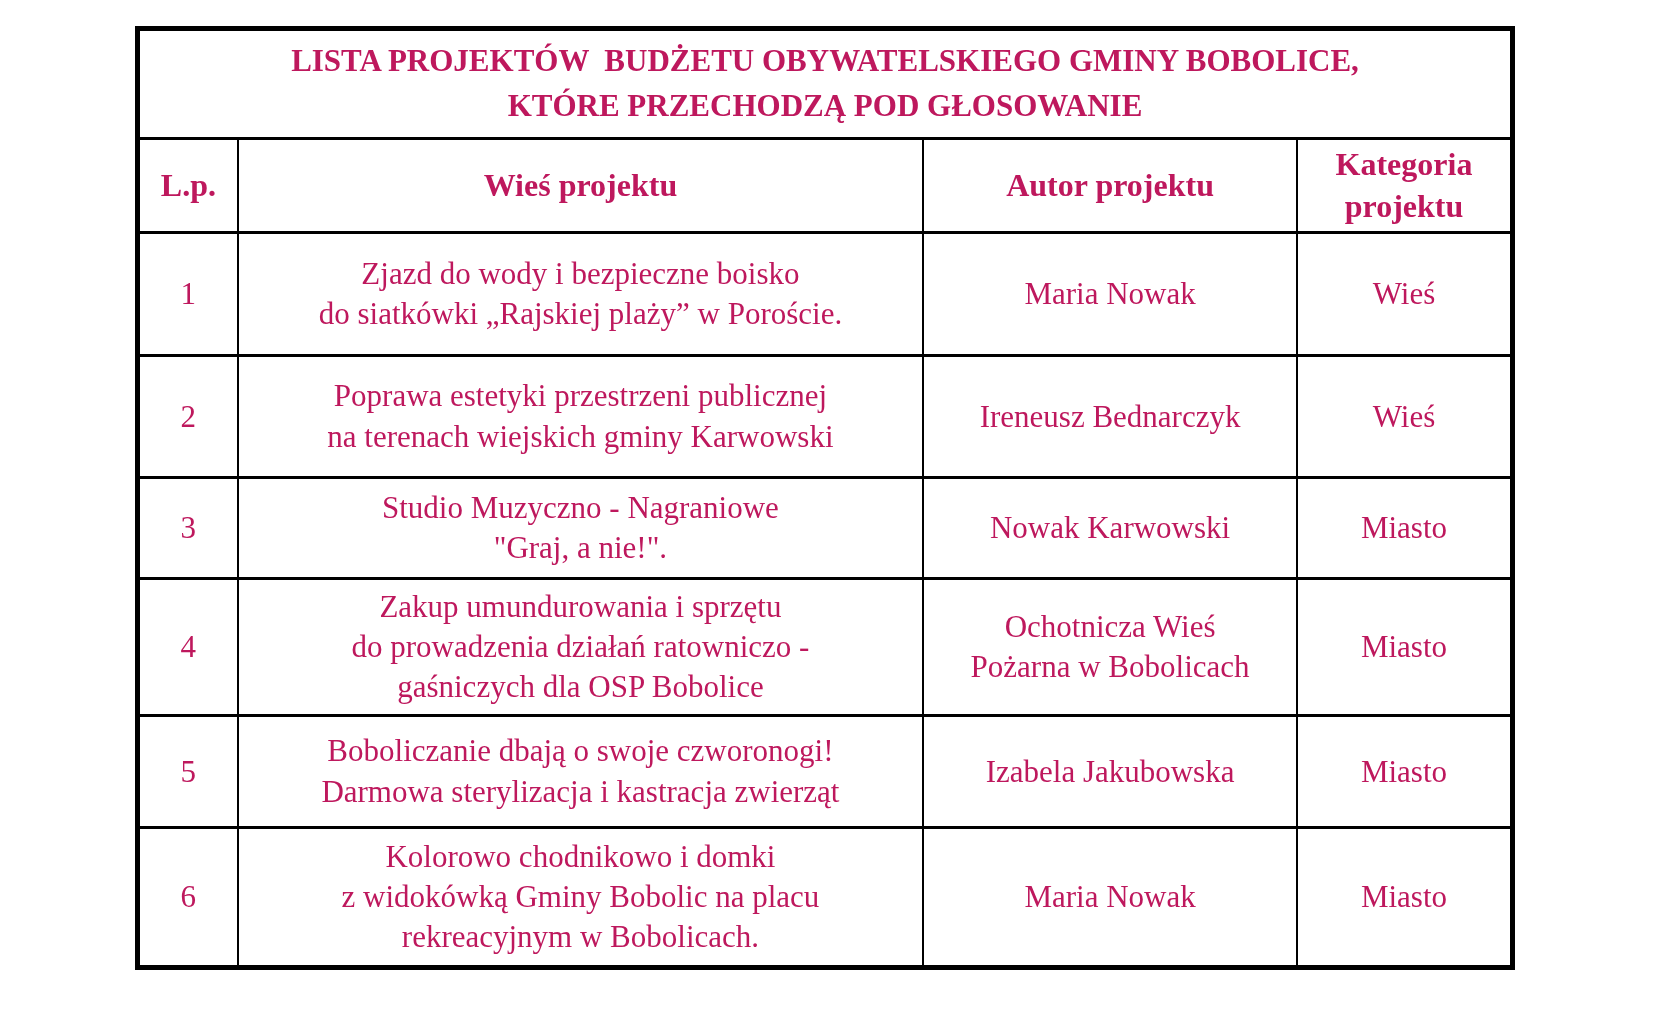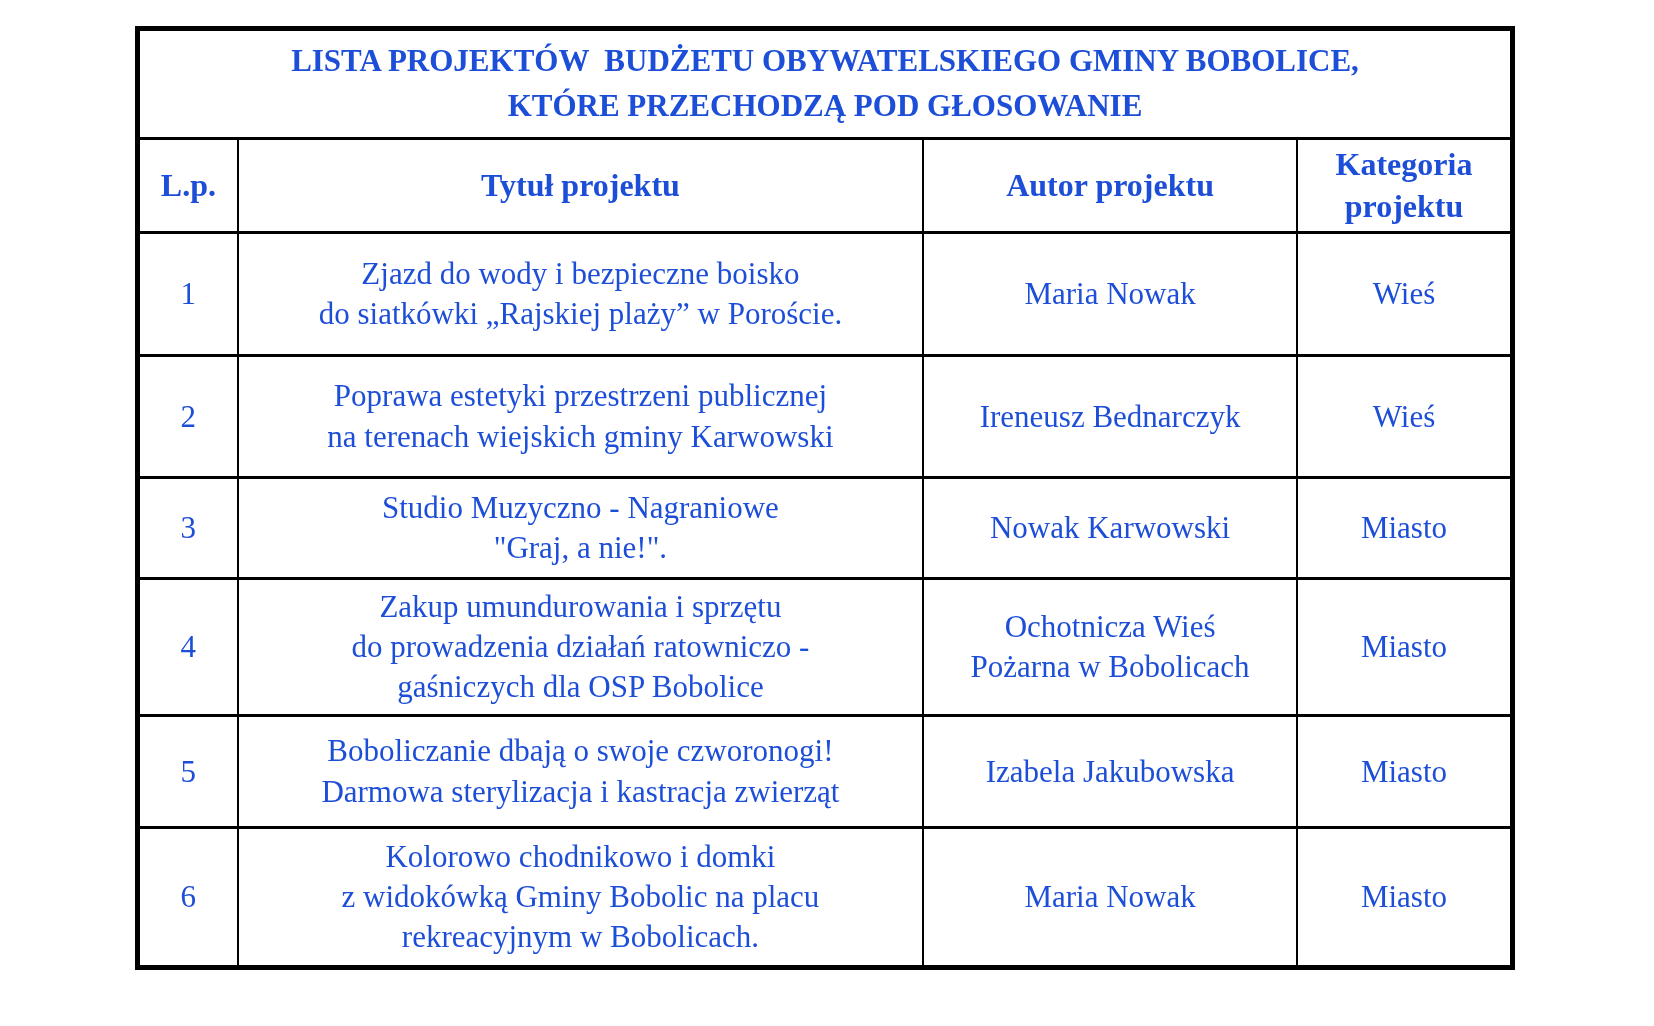--- a/index.html
+++ b/index.html
@@ -26,21 +26,21 @@
   }
   table.projects td, table.projects th {
     border: 2px solid #000000;
     border-top-width: 3px;
     border-bottom-width: 3px;
     text-align: center;
     vertical-align: middle;
     padding: 4px 8px;
     font-size: 31px;
     line-height: 1.3;
-    color: #1d4ed8;
+    color: #be185d;
     overflow: hidden;
   }
   table.projects {
     border: 5px solid #000000;
   }
   .col-lp       { width: 100px; }
   .col-title    { width: 684px; }
   .col-author   { width: 373px; }
   .col-category { width: 215px; }
 
@@ -86,21 +86,21 @@
       <tr>
         <td class="title-cell" colspan="4">
           <div class="doc-title">
             <span class="line1">LISTA PROJEKTÓW  BUDŻETU OBYWATELSKIEGO GMINY BOBOLICE,</span><br>
             <span>KTÓRE </span><span class="underlined">PRZECHODZĄ POD GŁOSOWANIE</span>
           </div>
         </td>
       </tr>
       <tr class="header-row">
         <th>L.p.</th>
-        <th>Tytuł projektu</th>
+        <th>Wieś projektu</th>
         <th>Autor projektu</th>
         <th class="pre">Kategoria
 projektu</th>
       </tr>
     </thead>
     <tbody>
       <tr class="row-1">
         <td>1</td>
         <td class="pre">Zjazd do wody i bezpieczne boisko
 do siatkówki „Rajskiej plaży” w Poroście.</td>

